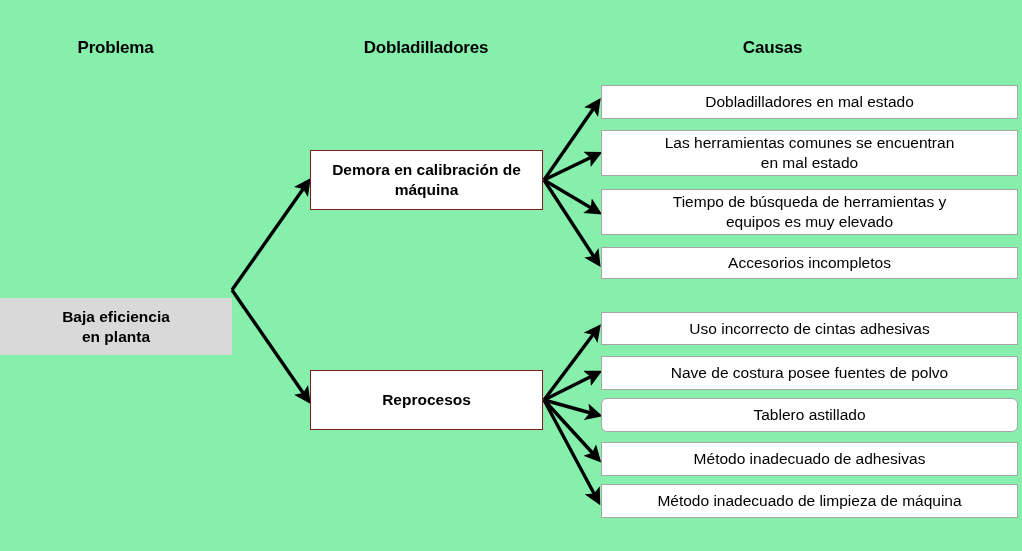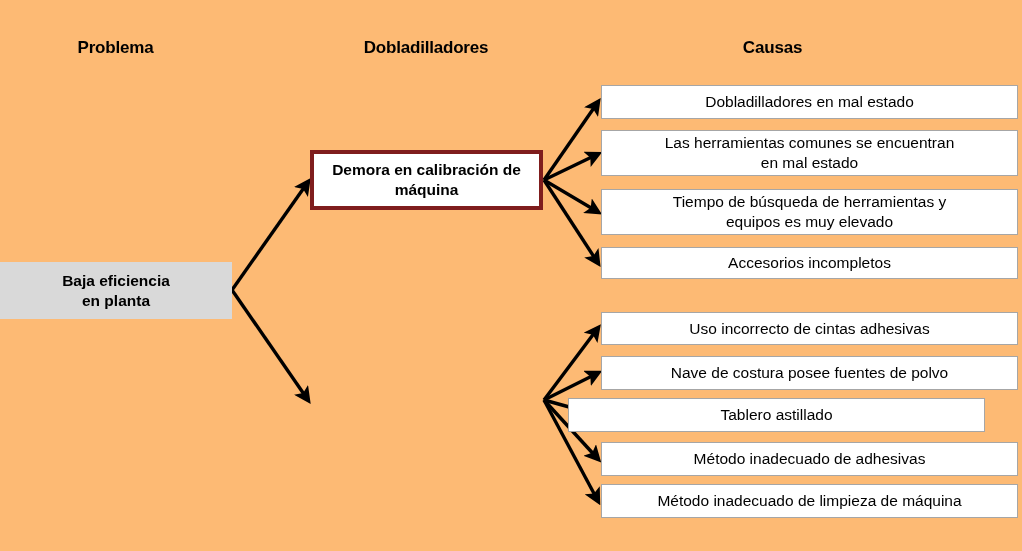--- a/index.html
+++ b/index.html
@@ -8,21 +8,21 @@
     background: #ffffff;
   }
   body {
     font-family: "Liberation Sans", sans-serif;
     color: #000000;
   }
   #canvas {
     position: relative;
     width: 1022px;
     height: 551px;
-    background: #fdba74;
+    background: #86efac;
     overflow: hidden;
   }
   .col-header {
     position: absolute;
     font-weight: bold;
     font-size: 17px;
     color: #000000;
     text-align: center;
     letter-spacing: -0.2px;
     white-space: nowrap;
@@ -34,24 +34,25 @@
     align-items: center;
     justify-content: center;
     text-align: center;
     line-height: 1.28;
   }
   .node-problem {
     background: #d9d9d9;
     border: none;
     font-weight: bold;
     font-size: 15.5px;
+    margin-top: 36px;
   }
   .node-interference {
     background: #ffffff;
-    border: 4px solid #7f1d1d;
+    border: 1px solid #7f1d1d;
     font-weight: bold;
     font-size: 15.5px;
   }
   .node-cause {
     background: #ffffff;
     border: 1px solid #a6a6a6;
     font-weight: normal;
     font-size: 15.5px;
     padding: 9px 6px;
   }
@@ -104,20 +105,25 @@
       <span>en planta</span>
     </span>
   </div>
 
   <div class="node node-interference" style="left:310px; top:150px; width:233px; height:60px;">
     <span>
       <span>Demora en calibración de</span>
       <span>máquina</span>
     </span>
   </div>
+  <div class="node node-interference" style="left:310px; top:370px; width:233px; height:60px;">
+    <span>
+      <span>Reprocesos</span>
+    </span>
+  </div>
 
   <div class="node node-cause" style="left:601px; top:85px; width:417px; height:34px;">
     <span>
         <span>Dobladilladores en mal estado</span>
       </span>
   </div>
   <div class="node node-cause" style="left:601px; top:130px; width:417px; height:46px;">
     <span>
       <span>Las herramientas comunes se encuentran</span>
       <span>en mal estado</span>
@@ -138,21 +144,21 @@
   <div class="node node-cause" style="left:601px; top:312px; width:417px; height:33px;">
     <span>
         <span>Uso incorrecto de cintas adhesivas</span>
       </span>
   </div>
   <div class="node node-cause" style="left:601px; top:356px; width:417px; height:34px;">
     <span>
         <span>Nave de costura posee fuentes de polvo</span>
       </span>
   </div>
-  <div class="node node-cause" style="left:568px; top:398px; width:417px; height:34px;">
+  <div class="node node-cause" style="left:601px; top:398px; width:417px; height:34px;border-radius:6px;">
     <span>
         <span>Tablero astillado</span>
       </span>
   </div>
   <div class="node node-cause" style="left:601px; top:442px; width:417px; height:34px;">
     <span>
         <span>Método inadecuado de adhesivas</span>
       </span>
   </div>
   <div class="node node-cause" style="left:601px; top:484px; width:417px; height:34px;">

